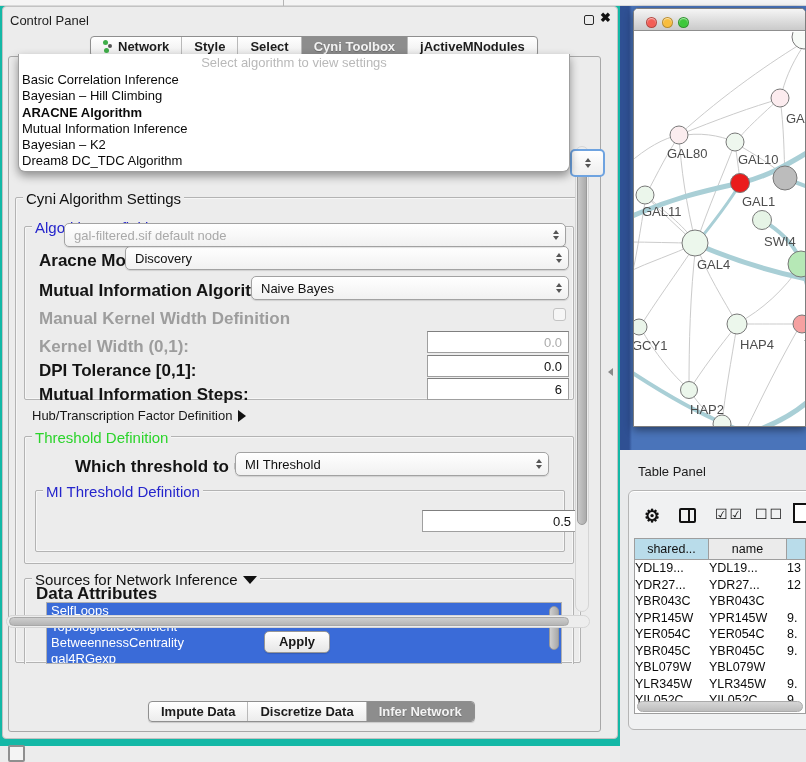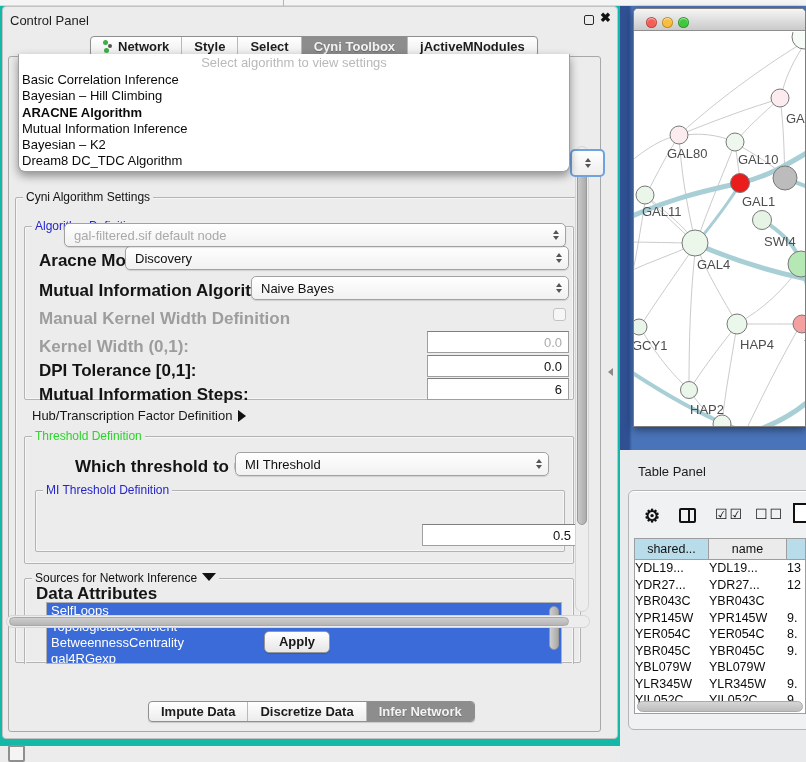--- a/index.html
+++ b/index.html
@@ -28,21 +28,21 @@
   #top-tabs { left:90px; top:30px; }
   #bottom-tabs { left:148px; top:701px; }
   .net-ico { width:11px; height:13px; display:inline-block; position:relative; }
   .net-ico i { position:absolute; border-radius:50%; }
 
   
   #content { left:8px; top:50px; width:593px; height:676px; border:1px solid #a8a8a8; border-radius:3px; background:#ececec; }
 
   
   .grp { position:absolute; border:1px solid #b3b3b3; border-radius:2px; box-shadow:inset 0 0 0 1px #f6f6f6; }
-  .grp > .gtitle { position:absolute; top:-8px; left:7px; background:#ececec; padding:0 3px; font-size:12px; color:#111; white-space:nowrap; }
+  .grp > .gtitle { position:absolute; top:-8px; left:7px; background:#ececec; padding:0 3px; font-size:15px; color:#111; white-space:nowrap; }
   .gtitle.blue { color:var(--bluetitle,#2525cc); }
   .gtitle.green { color:var(--greentitle,#2bd42b); }
 
   .lbl { position:absolute; font-size:17px; font-weight:bold; color:#141414; white-space:nowrap; }
   .lbl.dis { color:#9d9d9d; }
 
   .combo { position:absolute; height:24px; background:linear-gradient(#ffffff,#f1f1f1); border:1px solid #a2a2a2;
            border-radius:5px; display:flex; align-items:center; box-shadow:0 1px 1px rgba(0,0,0,.12); }
   .combo .cval { flex:1; padding-left:9px; font-size:13px; color:#111; }
   .stepper { width:18px; display:flex; flex-direction:column; align-items:center; justify-content:center; gap:2px; }
@@ -226,21 +226,21 @@
           <div class="combo" style="left:210px; top:15px; width:314px;">
             <span class="cval">MI Threshold</span>
             <span class="stepper">
                 <i class="up"></i>
                 <i class="dn"></i>
               </span>
           </div>
 
           <div class="grp" style="left:10px; top:53px; width:530px; height:62px;">
             <span class="gtitle blue">MI Threshold Definition</span>
-            <div class="tfield" style="left:386px; top:33px; width:156px;">0.5</div>
+            <div class="tfield" style="left:386px; top:19px; width:156px;">0.5</div>
           </div>
         </div>
 
         <div class="grp" style="left:8px; top:380px; width:550px; height:120px;">
           <span class="gtitle"><span>Sources for Network Inference</span><span class="tri-down"></span></span>
           </div>
         </div>
         <span class="lbl" style="left:20px; top:386px;">Data Attributes</span>
         <div id="attr-list">
 

